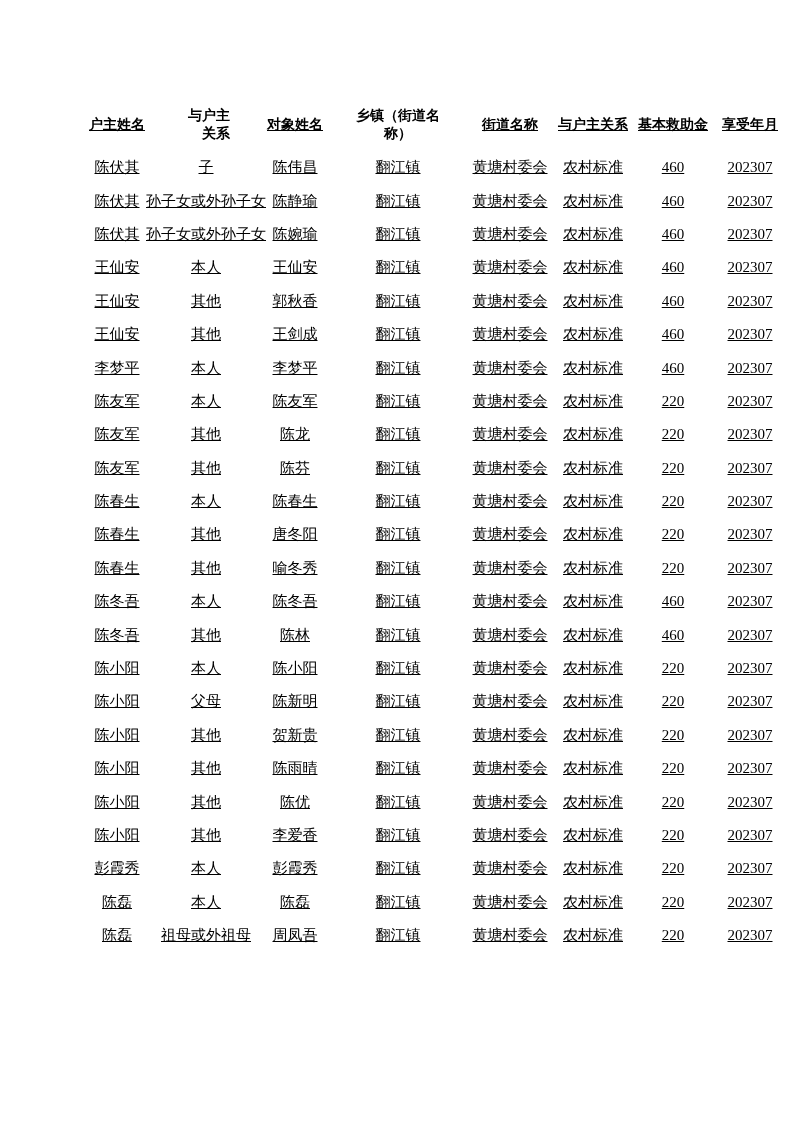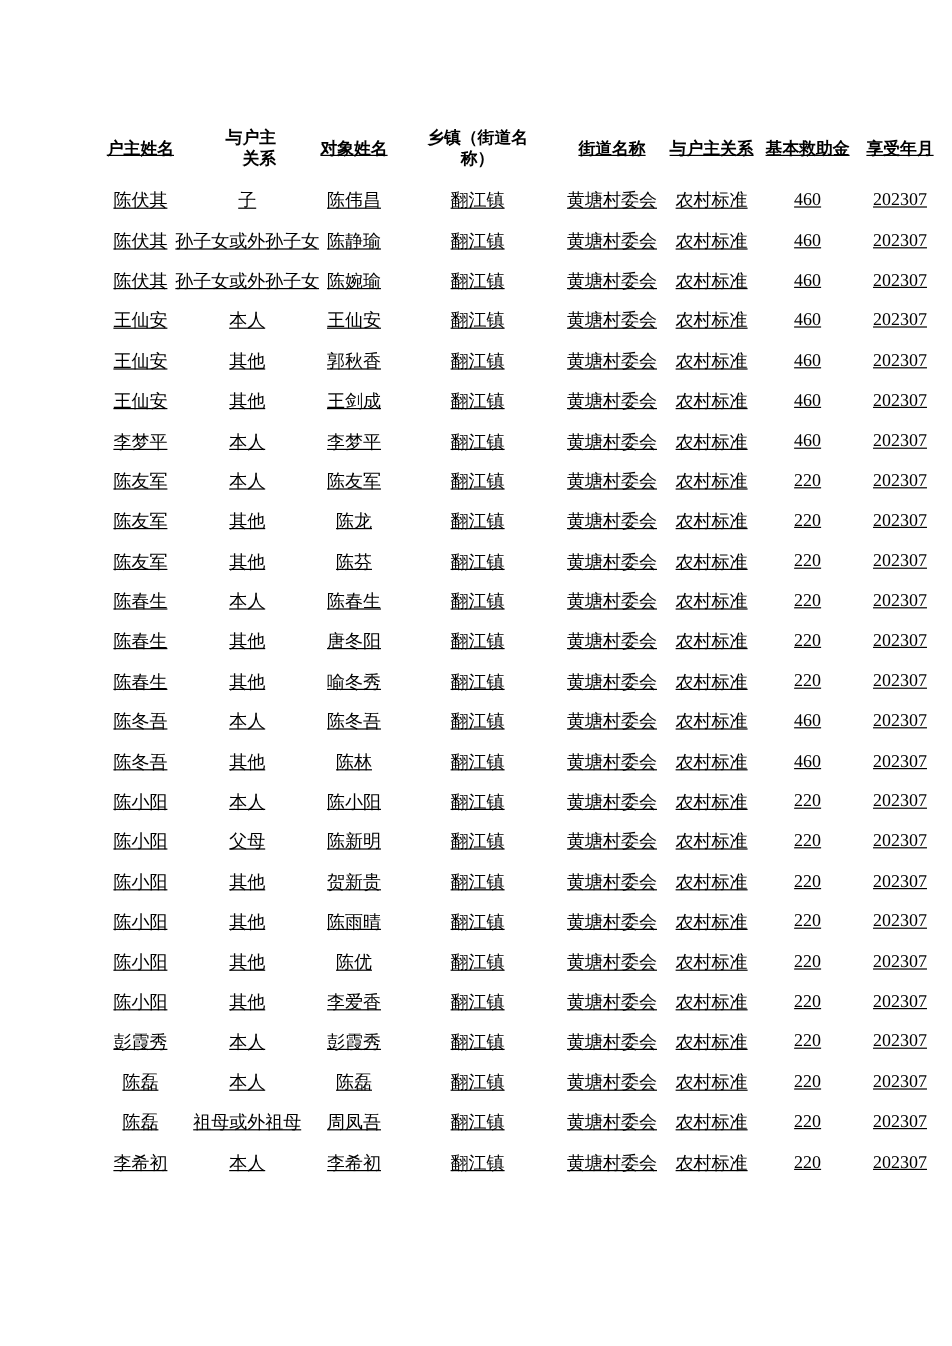--- a/index.html
+++ b/index.html
@@ -311,25 +311,15 @@
         <tr>
           <td class="c0">陈磊</td>
           <td class="c1">祖母或外祖母</td>
           <td class="c2">周凤吾</td>
           <td class="c3">翻江镇</td>
           <td class="c4">黄塘村委会</td>
           <td class="c5">农村标准</td>
           <td class="c6">220</td>
           <td class="c7">202307</td>
         </tr>
-        <tr>
-          <td class="c0">李希初</td>
-          <td class="c1">本人</td>
-          <td class="c2">李希初</td>
-          <td class="c3">翻江镇</td>
-          <td class="c4">黄塘村委会</td>
-          <td class="c5">农村标准</td>
-          <td class="c6">220</td>
-          <td class="c7">202307</td>
-        </tr>
       </tbody>
   </table>
 </div>
 
 </body></html>

